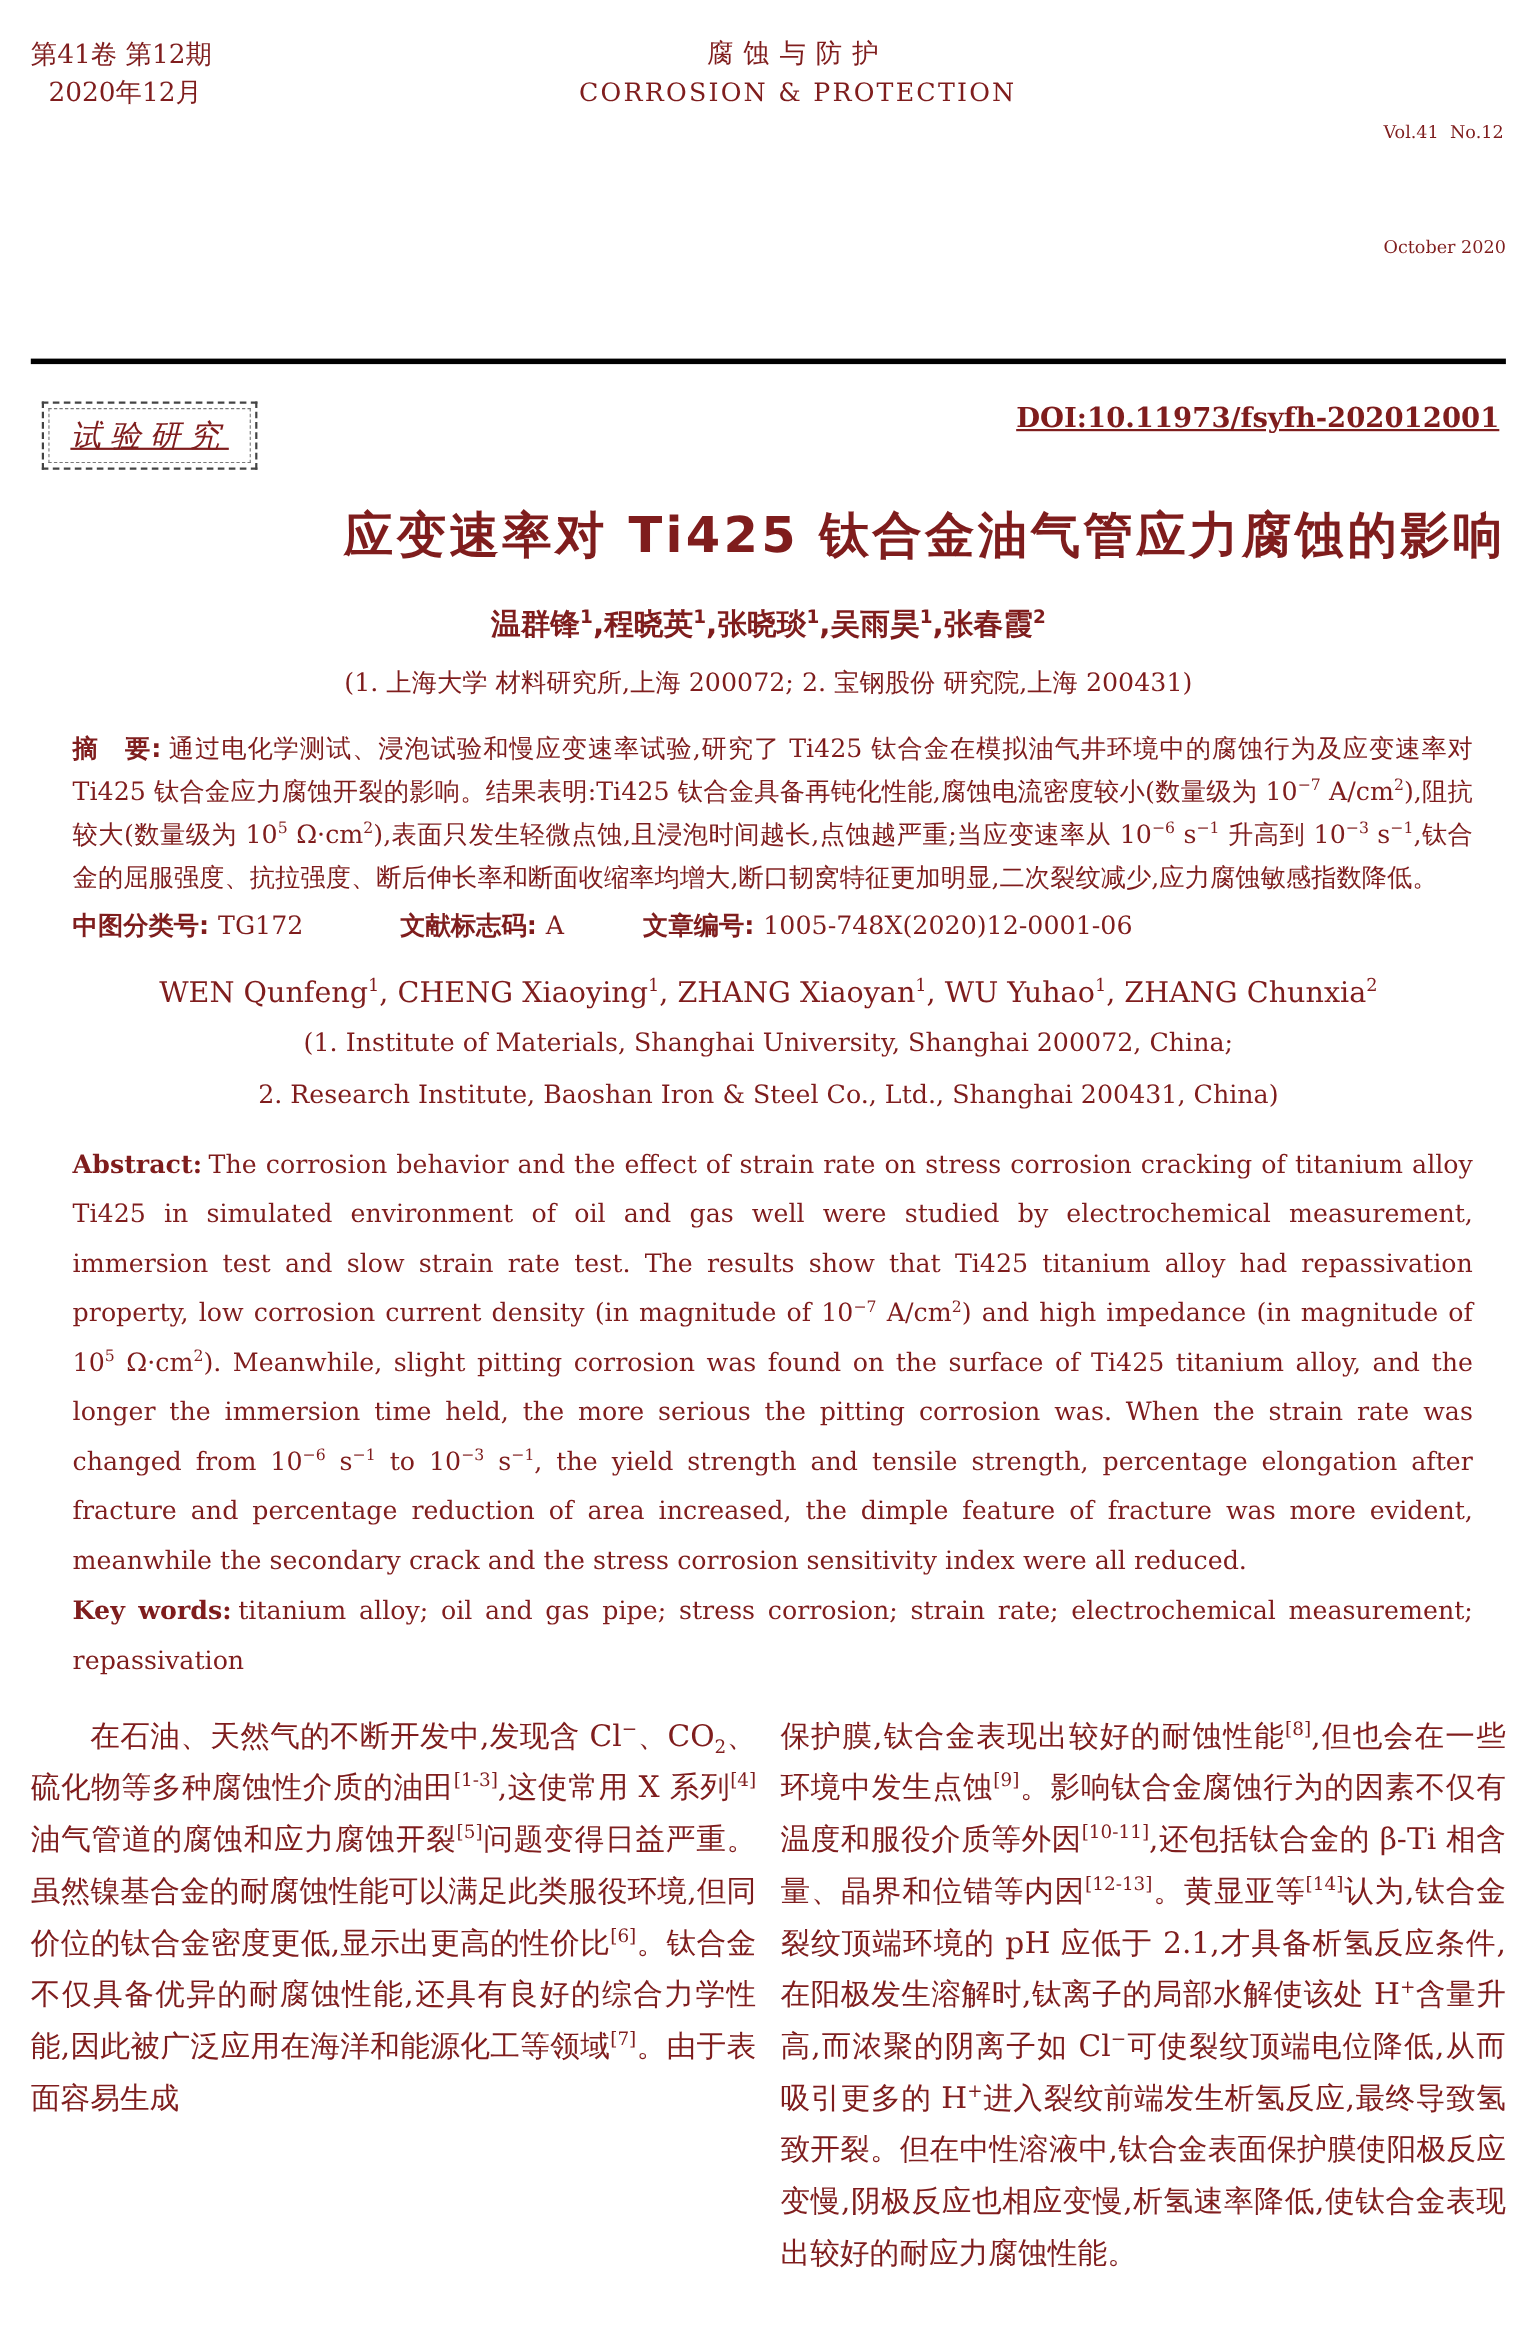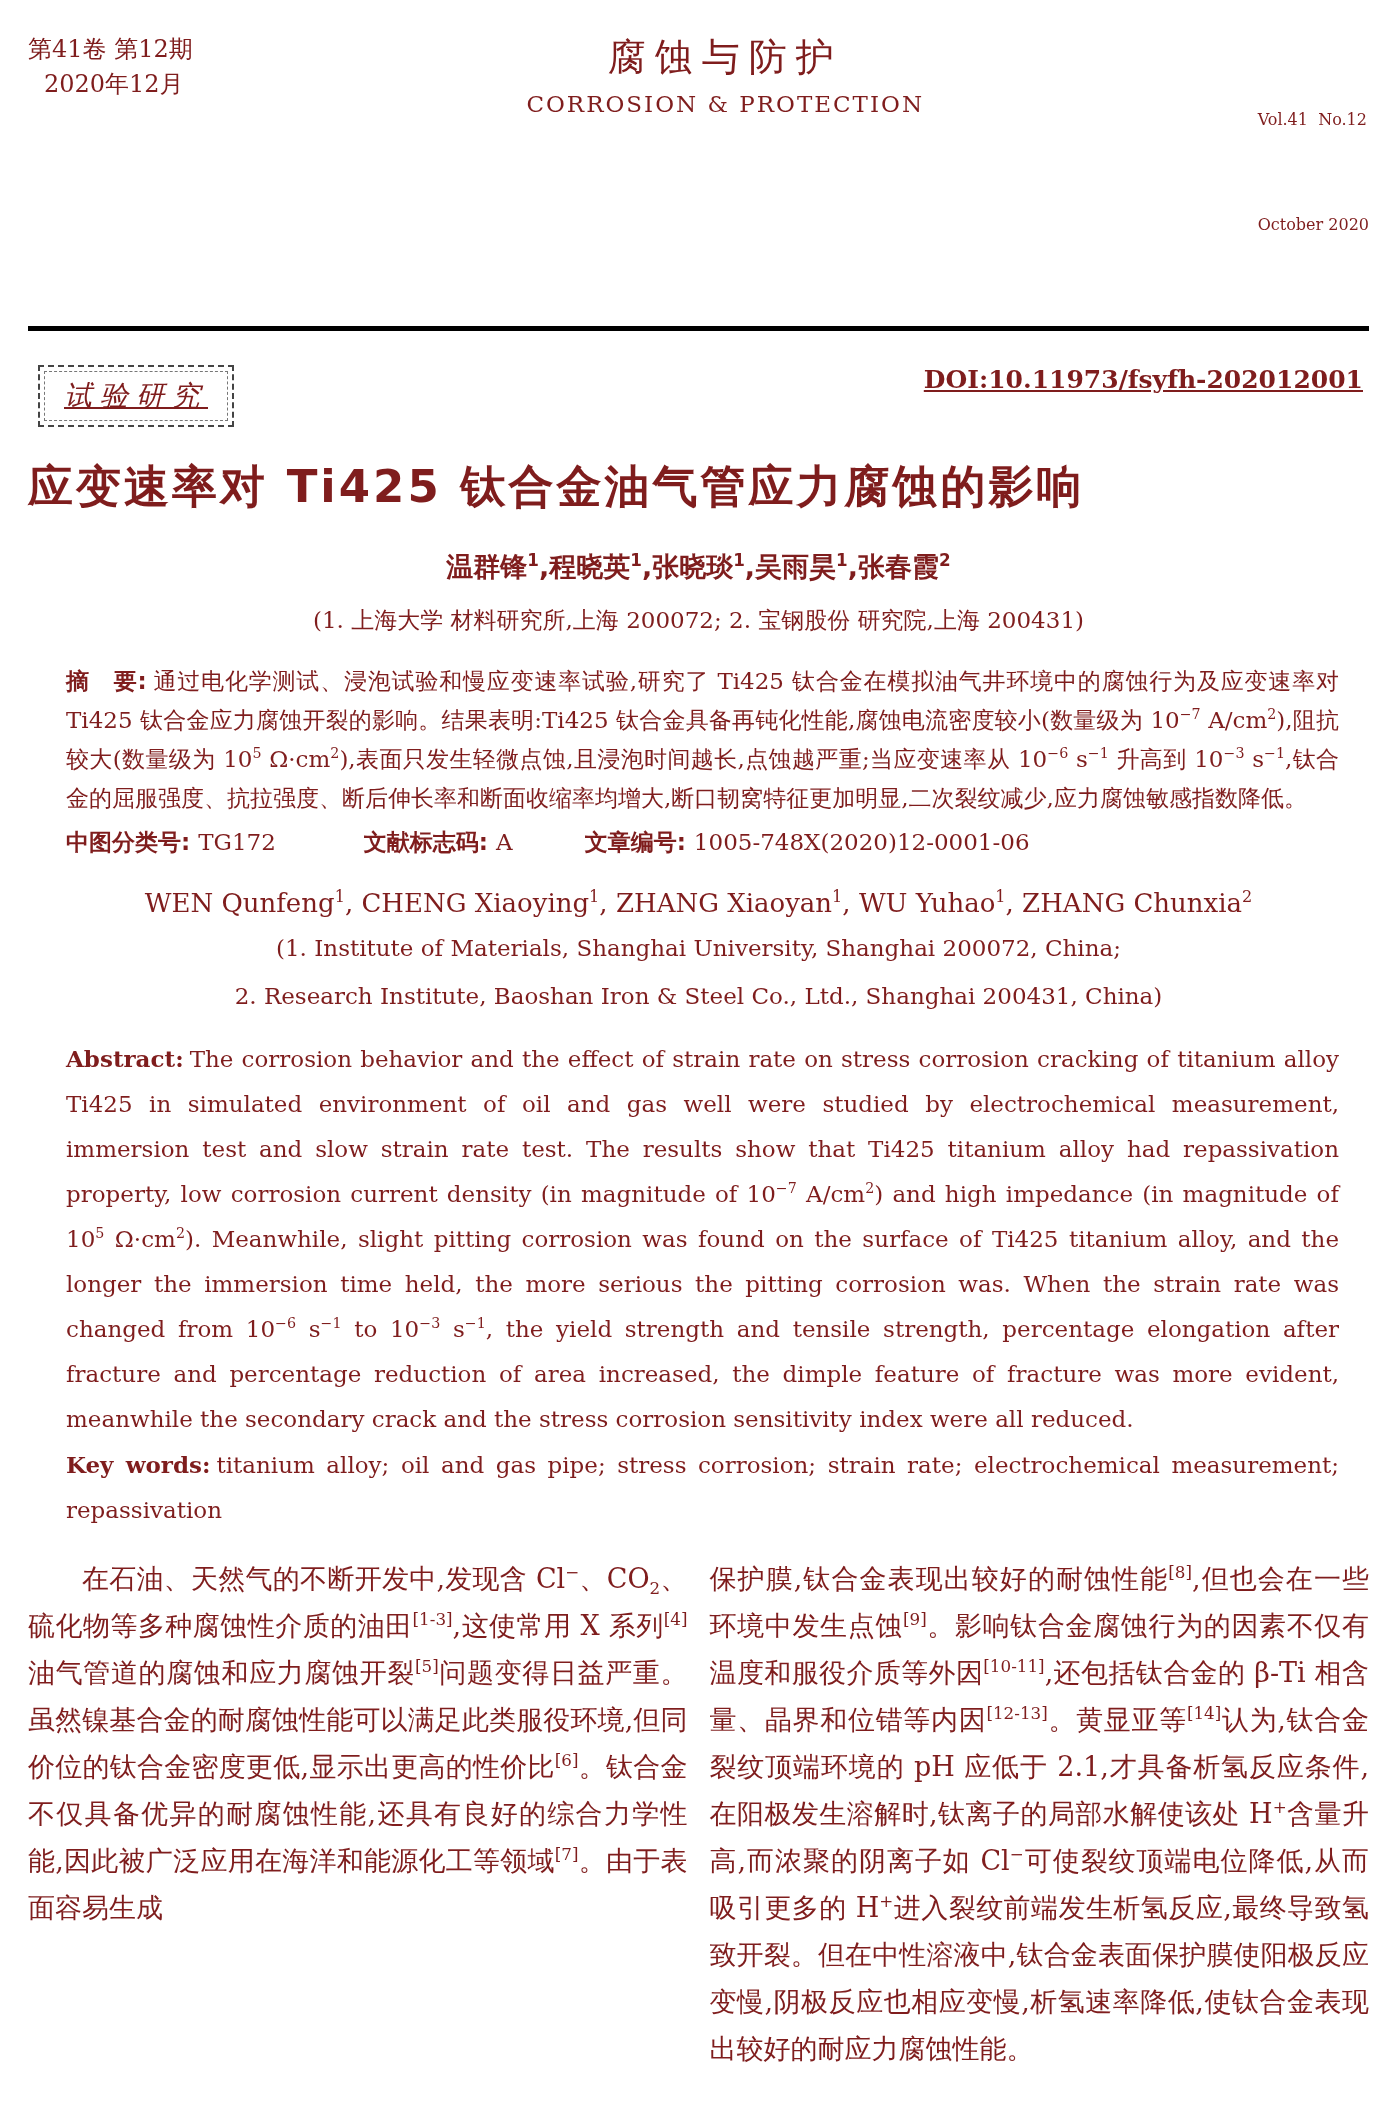--- a/index.html
+++ b/index.html
@@ -18,42 +18,42 @@
   sup{font-size:62%;line-height:0;vertical-align:super;}
   sub{font-size:62%;line-height:0;vertical-align:sub;}
   b,.bold{font-weight:bold;}
   .sans{font-family:"DejaVu Sans","Liberation Sans",sans-serif;}
 
   
   .masthead{display:flex;justify-content:space-between;align-items:flex-start;}
   .mh-left{font-size:24px;line-height:35px;}
   .mh-left .l2{padding-left:16px;}
   .mh-center{text-align:center;}
-  .jt-cn{font-size:38px;letter-spacing:9px;font-weight:500;}
+  .jt-cn{font-size:24px;letter-spacing:9px;font-weight:500;}
   .jt-en{font-size:23px;letter-spacing:2px;margin-top:8px;white-space:pre;}
   .mh-right{font-size:16px;line-height:35px;text-align:left;white-space:pre;}
   .head-rule{height:5px;background:#000;margin-top:14px;flex:0 0 auto;}
 
   
   .badge-row{display:flex;justify-content:space-between;align-items:flex-start;margin-top:34px;padding:0 6px 0 10px;text-decoration:underline;}
   .badge{
     position:relative;
     border:2px dashed #444;
     padding:10px 24px;
     font-size:28px;letter-spacing:8px;
     font-style:italic;
   }
   .badge::after{
     content:"";position:absolute;inset:4px;
     border:1px dashed #777;pointer-events:none;
   }
   .doi{font-size:25px;font-weight:bold;margin-bottom:4px;}
 
   
-  .title-cn{margin:30px 0 0;text-align:left;font-size:45px;font-weight:700;letter-spacing:3px;}
+  .title-cn{margin:30px 0 0;text-align:right;font-size:45px;font-weight:700;letter-spacing:3px;}
   .authors-cn{margin-top:32px;text-align:center;font-size:27px;font-weight:700;}
   .affil-cn{margin-top:20px;text-align:center;font-size:23px;}
 
   
   .meta-block{padding:0 30px 0 38px;}
   .abstract-cn{margin-top:26px;font-size:23px;line-height:39px;text-align:justify;}
   .lbl{margin-right:6px;}
   .kw-cn{margin-top:5px;font-size:23px;line-height:39px;}
   .clc{margin-top:5px;font-size:23px;line-height:39px;display:flex;}
   .clc .item2{margin-left:88px;}

